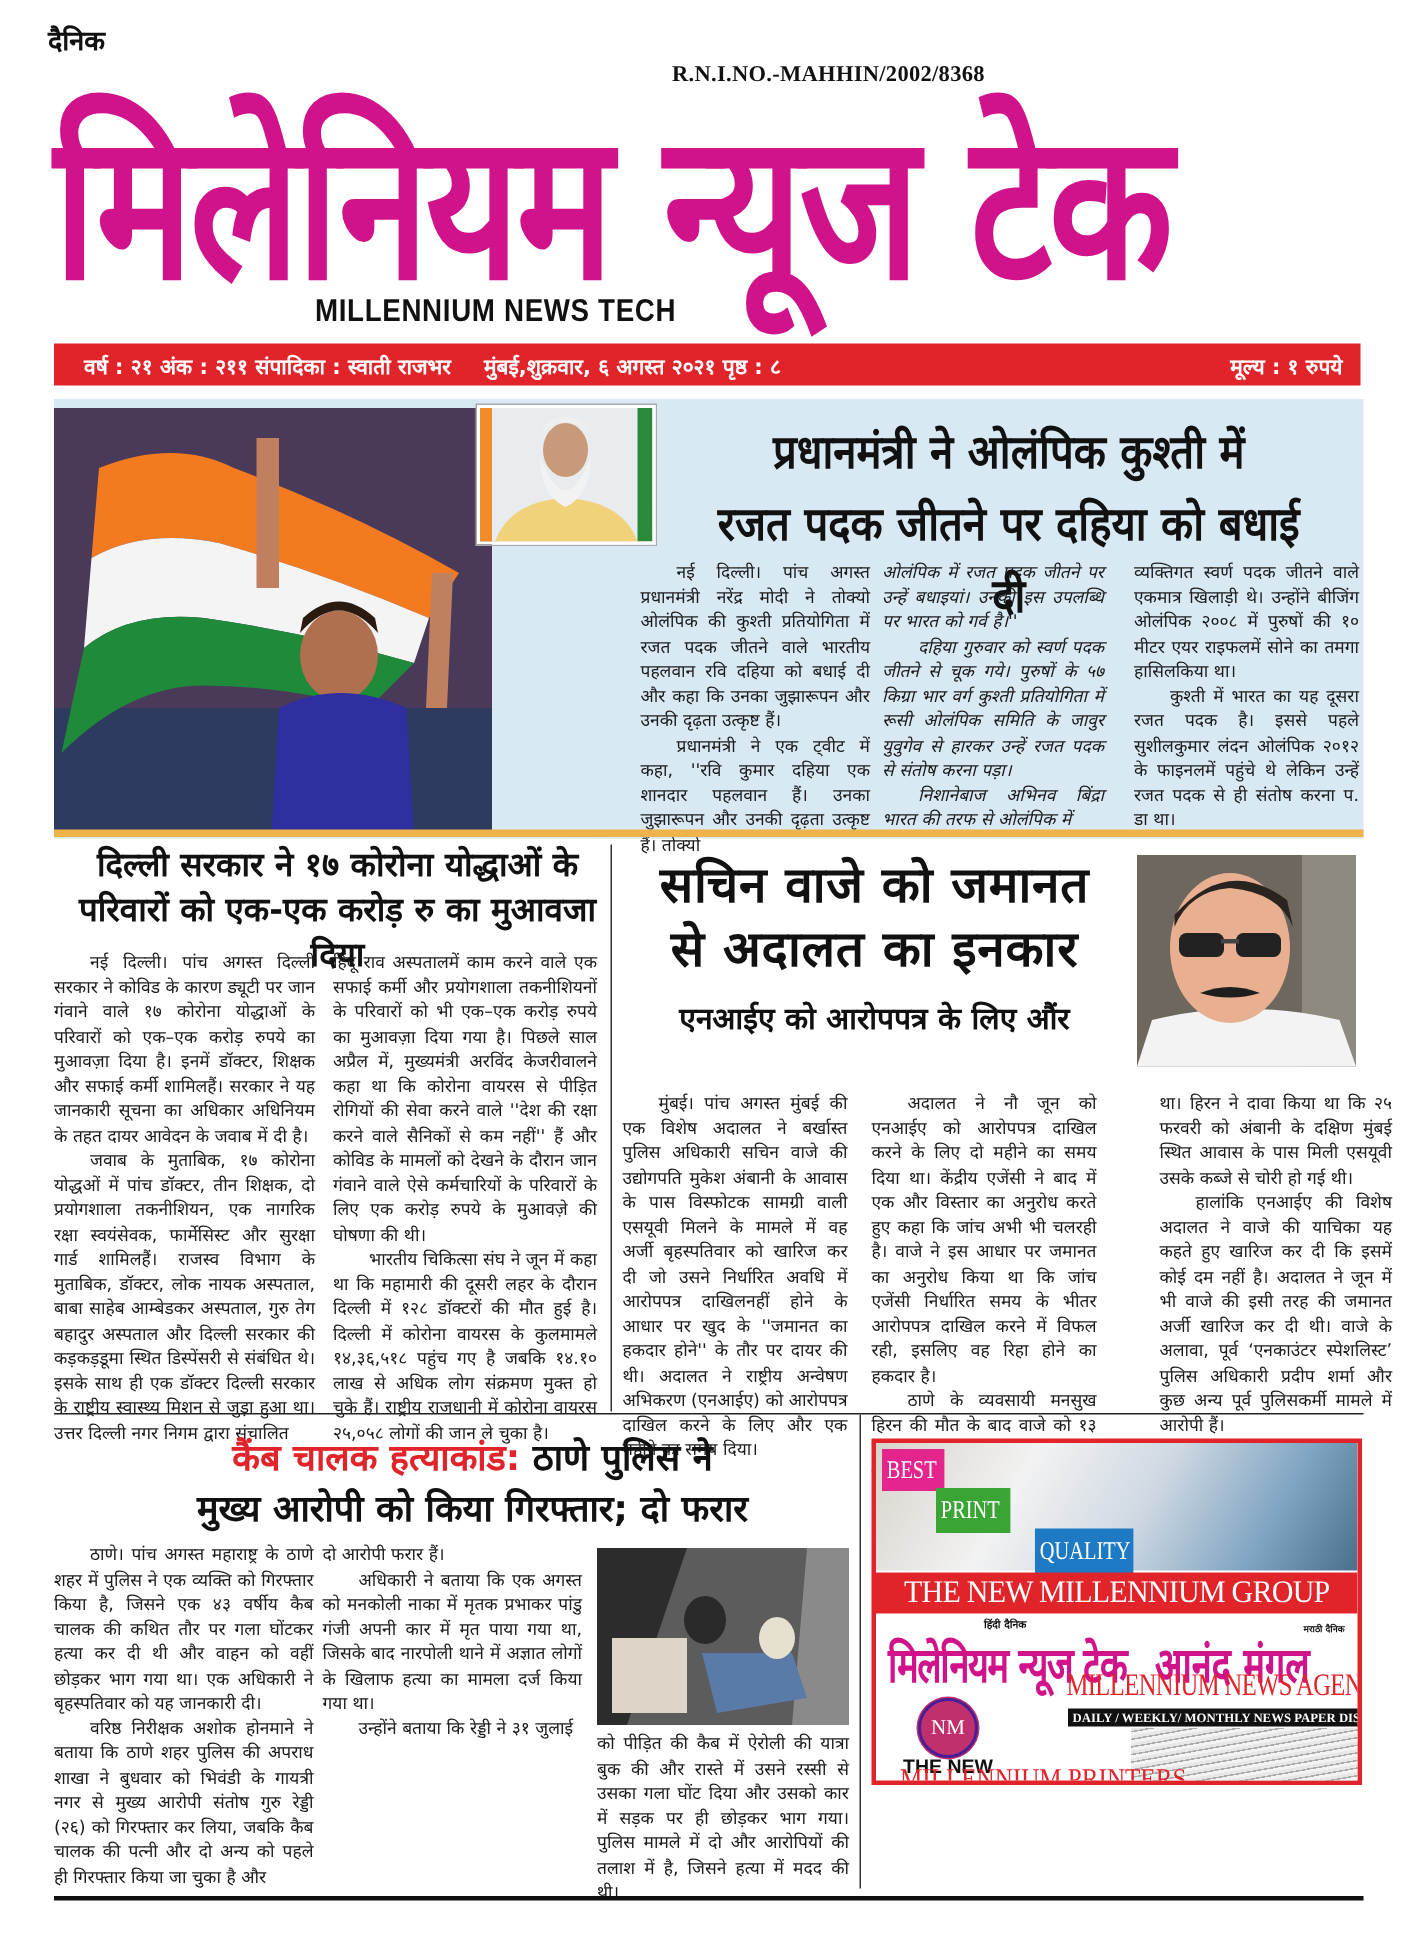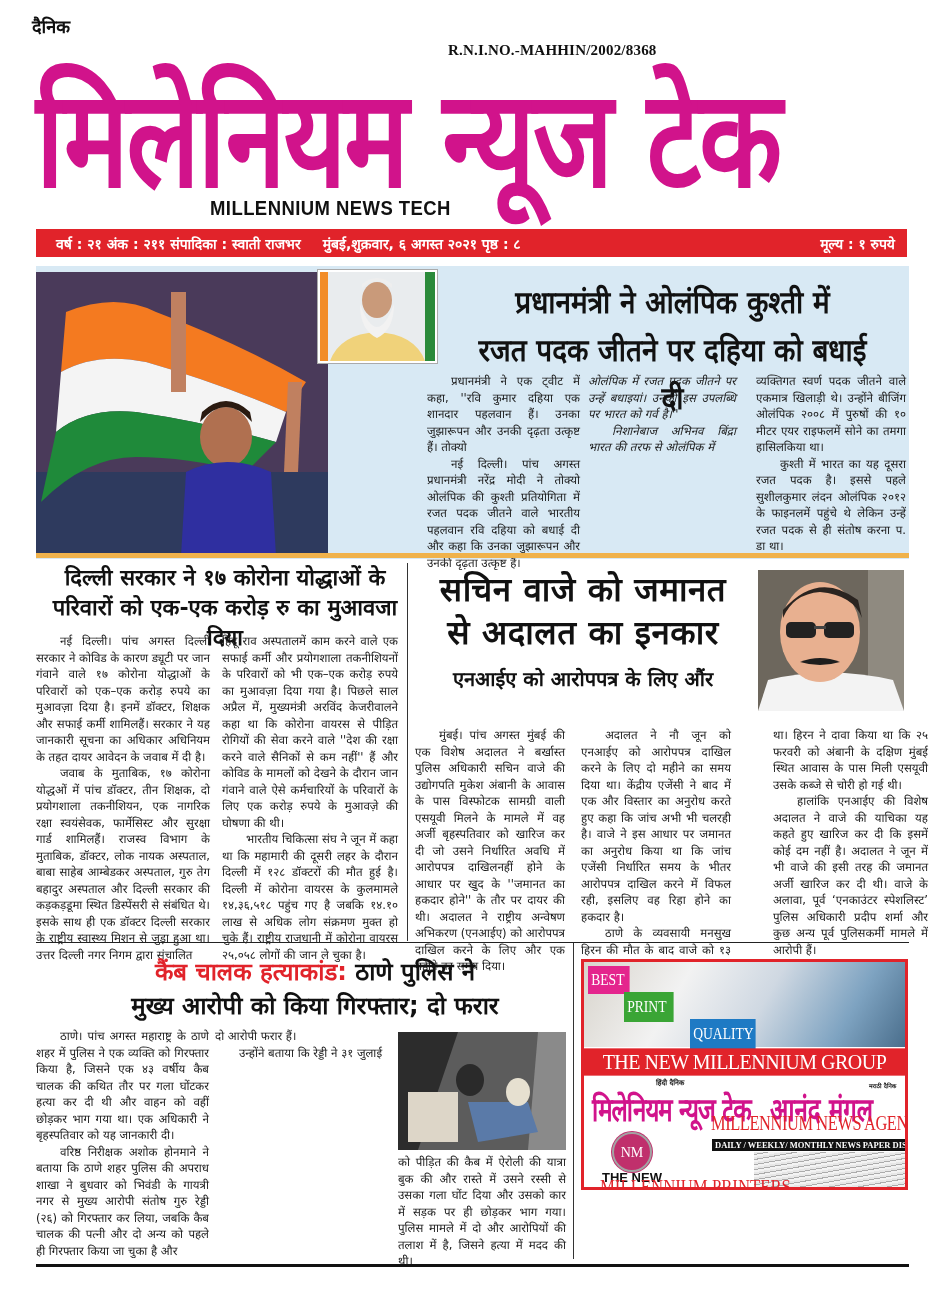--- a/index.html
+++ b/index.html
@@ -51,21 +51,21 @@
   #ad-banner { position:absolute; left: 0; top: 0; width: 321px; height: 85px; background: linear-gradient(120deg,#d8d4cc 0%,#f2f2f2 30%,#cfd8e2 55%,#7ea3c1 80%,#4a6e8c 100%); }
   .ad-tag { position:absolute; font-family: "Liberation Serif", serif; color:#fff; font-size: 17px; padding: 0 4px; transform: scaleX(0.8); transform-origin:left; }
   #ad-best { left: 4px; top: 4px; background:#e4258d; height: 28px; line-height: 28px; width: 52px; }
   #ad-print { left: 40px; top: 30px; background:#3aa535; height: 30px; line-height: 30px; width: 62px; }
   #ad-quality { left: 106px; top: 57px; background:#1e7ac4; height: 30px; line-height: 30px; width: 82px; }
   #ad-group { position:absolute; left:0; top:87px; width:321px; height:26px; background:#e1232a; color:#fff; text-align:center; font-family:"Liberation Serif", serif; font-size: 20px; line-height: 26px; letter-spacing:-0.5px; transform: scaleY(1.05); }
   #ad-hindi-label { position:absolute; left:72px; top:116px; font-size: 7px; font-weight:bold; }
   #ad-marathi-label { position:absolute; left:285px; top:120px; font-size: 6px; font-weight:bold; }
   #ad-paper1 { position:absolute; left:8px; top:124px; font-size: 24px; font-weight:bold; color:#d1138b; transform: scaleY(1.35); transform-origin: top left; white-space:nowrap; letter-spacing:-1px; }
   #ad-paper2 { position:absolute; left:186px; top:124px; font-size: 24px; font-weight:bold; color:#d1138b; transform: scaleY(1.35); transform-origin: top left; white-space:nowrap; }
-  #ad-logo { position:absolute; left: 28px; top: 170px; width: 40px; height: 40px; border-radius: 50%; background:#c0306c; border:2px solid #a3a3a3; box-shadow: 0 0 0 1px #c0306c; color:#fff; font-family:"Liberation Serif", serif; font-size: 14px; text-align:center; line-height: 38px; }
+  #ad-logo { position:absolute; left: 28px; top: 170px; width: 40px; height: 40px; border-radius: 50%; background:#c0306c; border:2px solid #4c1d95; box-shadow: 0 0 0 1px #c0306c; color:#fff; font-family:"Liberation Serif", serif; font-size: 14px; text-align:center; line-height: 38px; }
   #ad-agency { position:absolute; left: 127px; top: 149px; font-family:"Liberation Serif", serif; font-size: 21px; color:#e1232a; transform: scaleX(0.78); transform-origin:left; white-space:nowrap; letter-spacing:-0.5px; }
   #ad-dist { position:absolute; left: 128px; top: 177px; background:#111; color:#fff; font-family:"Liberation Serif", serif; font-weight:bold; font-size: 8.5px; padding: 1px 3px; white-space:nowrap; }
   #ad-thenew { position:absolute; left: 18px; top: 208px; font-family:Liberation Sans, sans-serif; font-weight:bold; font-size: 13px; }
   #ad-printers { position:absolute; left: 16px; top: 214px; font-family:"Liberation Serif", serif; font-size: 19px; color:#e1232a; white-space:nowrap; transform: scaleX(0.88); transform-origin:left; }
   #ad-stack { position:absolute; left: 170px; top: 190px; width: 160px; height: 40px; background: repeating-linear-gradient(170deg,#ddd 0 2px,#888 2px 3px,#eee 3px 5px); opacity:0.7; }
 
   #bottom-rule { left: 36px; top: 1264px; width: 873px; height: 3px; background: #111; }
 </style>
 </head>
 <body>
@@ -106,25 +106,26 @@
     <ellipse cx="57" cy="28" rx="15" ry="18" fill="#c99a7a"></ellipse>
     <path d="M40 32 Q57 78 74 32 Q74 58 57 66 Q40 58 40 32 Z" fill="#f2f2f2"></path>
     <path d="M42 16 Q57 2 72 16 L72 12 Q57 0 42 12 Z" fill="#eee"></path>
   </svg>
 </div>
 <div class="abs" id="top-headline">
   <div>प्रधानमंत्री ने ओलंपिक कुश्ती में</div>
   <div>रजत पदक जीतने पर दहिया को बधाई दी</div>
 </div>
 <div class="col" style="left:427px; top:373px; width:153px;">
+  <p>नई दिल्ली। पांच अगस्त प्रधानमंत्री नरेंद्र मोदी ने तोक्यो ओलंपिक की कुश्ती प्रतियोगिता में रजत पदक जीतने वाले भारतीय पहलवान रवि दहिया को बधाई दी और कहा कि उनका जुझारूपन और उनकी दृढ़ता उत्कृष्ट हैं।</p>
   <p>प्रधानमंत्री ने एक ट्वीट में कहा, ''रवि कुमार दहिया एक शानदार पहलवान हैं। उनका जुझारूपन और उनकी दृढ़ता उत्कृष्ट हैं। तोक्यो</p>
-  <p>नई दिल्ली। पांच अगस्त प्रधानमंत्री नरेंद्र मोदी ने तोक्यो ओलंपिक की कुश्ती प्रतियोगिता में रजत पदक जीतने वाले भारतीय पहलवान रवि दहिया को बधाई दी और कहा कि उनका जुझारूपन और उनकी दृढ़ता उत्कृष्ट हैं।</p>
 </div>
 <div class="col" style="left:588px; top:373px; width:148px;font-style:italic;">
   <p style="text-indent:0">ओलंपिक में रजत पदक जीतने पर उन्हें बधाइयां। उनकी इस उपलब्धि पर भारत को गर्व है।''</p>
+  <p>दहिया गुरुवार को स्वर्ण पदक जीतने से चूक गये। पुरुषों के ५७ किग्रा भार वर्ग कुश्ती प्रतियोगिता में रूसी ओलंपिक समिति के जावुर युवुगेव से हारकर उन्हें रजत पदक से संतोष करना पड़ा।</p>
   <p>निशानेबाज अभिनव बिंद्रा भारत की तरफ से ओलंपिक में</p>
 </div>
 <div class="col" style="left:756px; top:373px; width:150px;">
   <p style="text-indent:0">व्यक्तिगत स्वर्ण पदक जीतने वाले एकमात्र खिलाड़ी थे। उन्होंने बीजिंग ओलंपिक २००८ में पुरुषों की १० मीटर एयर राइफलमें सोने का तमगा हासिलकिया था।</p>
   <p>कुश्ती में भारत का यह दूसरा रजत पदक है। इससे पहले सुशीलकुमार लंदन ओलंपिक २०१२ के फाइनलमें पहुंचे थे लेकिन उन्हें रजत पदक से ही संतोष करना प. डा था।</p>
 </div>
 <div class="abs" id="top-bottom-rule"></div>
 
 <div class="abs" id="delhi-headline">
   <div>दिल्ली सरकार ने १७ कोरोना योद्धाओं के</div>
@@ -178,20 +179,21 @@
 <div class="abs" id="cab-headline">
   <div><span class="red">कैंब चालक हत्याकांड:</span><span> ठाणे पुलिस ने</span></div>
   <div>मुख्य आरोपी को किया गिरफ्तार; दो फरार</div>
 </div>
 <div class="col" style="left:36px; top:1028px; width:173px;">
   <p>ठाणे। पांच अगस्त महाराष्ट्र के ठाणे शहर में पुलिस ने एक व्यक्ति को गिरफ्तार किया है, जिसने एक ४३ वर्षीय कैब चालक की कथित तौर पर गला घोंटकर हत्या कर दी थी और वाहन को वहीं छोड़कर भाग गया था। एक अधिकारी ने बृहस्पतिवार को यह जानकारी दी।</p>
   <p>वरिष्ठ निरीक्षक अशोक होनमाने ने बताया कि ठाणे शहर पुलिस की अपराध शाखा ने बुधवार को भिवंडी के गायत्री नगर से मुख्य आरोपी संतोष गुरु रेड्डी (२६) को गिरफ्तार कर लिया, जबकि कैब चालक की पत्नी और दो अन्य को पहले ही गिरफ्तार किया जा चुका है और</p>
 </div>
 <div class="col" style="left:215px; top:1028px; width:173px;">
   <p style="text-indent:0">दो आरोपी फरार हैं।</p>
+  <p>अधिकारी ने बताया कि एक अगस्त को मनकोली नाका में मृतक प्रभाकर पांडु गंजी अपनी कार में मृत पाया गया था, जिसके बाद नारपोली थाने में अज्ञात लोगों के खिलाफ हत्या का मामला दर्ज किया गया था।</p>
   <p>उन्होंने बताया कि रेड्डी ने ३१ जुलाई</p>
 </div>
 <div class="abs" id="cab-photo">
   <svg width="168" height="118" viewBox="0 0 168 118">
     <rect width="168" height="118" fill="#5c5c5c"></rect>
     <path d="M0 0 L60 0 L20 118 L0 118 Z" fill="#2c2c2c"></path>
     <path d="M140 0 L168 0 L168 118 L130 118 Z" fill="#8a8a8a"></path>
     <rect x="10" y="60" width="50" height="50" fill="#ddd6c8"></rect>
     <ellipse cx="72" cy="48" rx="14" ry="16" fill="#2a2a2a"></ellipse>
     <path d="M70 70 L130 70 L140 100 L80 110 Z" fill="#5a7aa8"></path>

